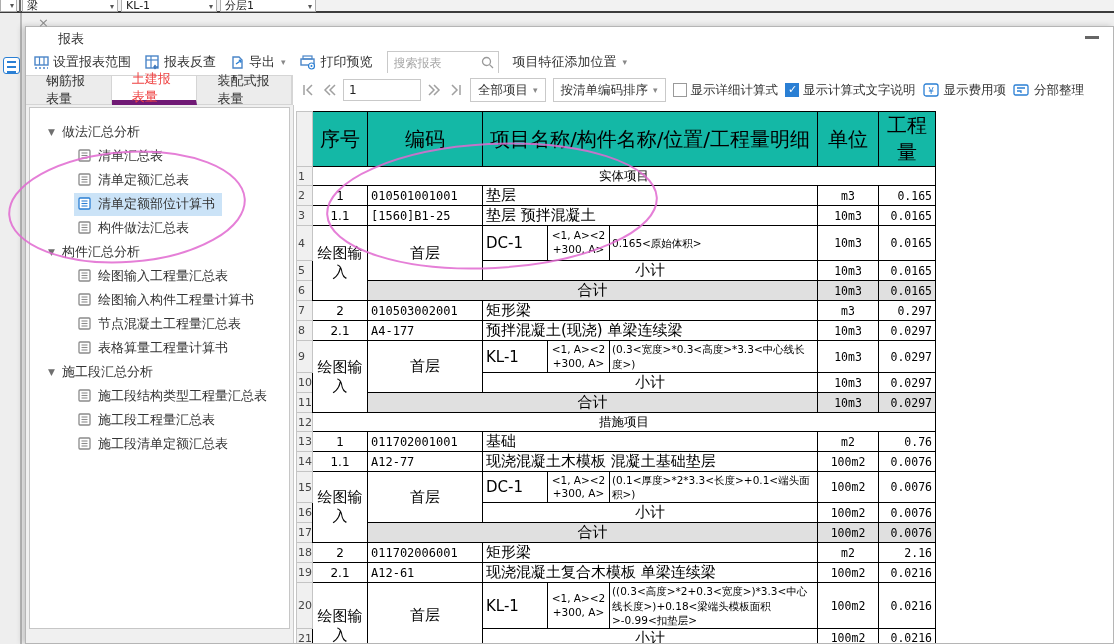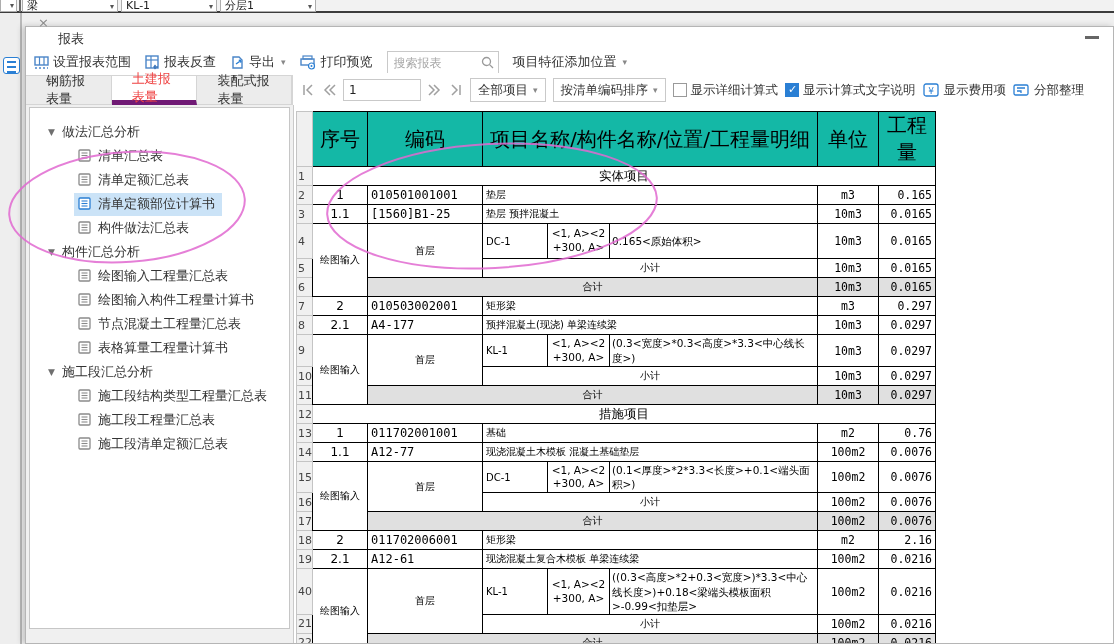--- a/index.html
+++ b/index.html
@@ -71,21 +71,21 @@
   table.report { border-collapse:collapse; table-layout:fixed; margin-top:6px; }
   table.report td, table.report th { border:1px solid #000; overflow:hidden; font-weight:normal; }
   td.gut { background:#f0f0f0; border:1px solid #c4c4c4 !important; font-size:11px; color:#444; text-align:left; padding-left:1px; font-family:"DejaVu Sans",sans-serif; }
   th.hdr { font-size:20px; font-weight:bold; text-align:center; background:#14b8a6; }
   td.c { text-align:center; } td.l { text-align:left; padding-left:3px; } td.r { text-align:right; padding-right:3px; }
   td.b { font-weight:bold; }
   td.g { background:#e0e0e0; }
   td.sec { text-align:center; font-size:12.5px; }
   td.seq { font-size:12px; }
   td.code { font-size:12px; font-family:"DejaVu Sans Mono","DejaVu Sans",sans-serif; }
-  td.name { font-size:10px; }
+  td.name { font-size:15px; }
   td.unit { font-size:11.5px; font-family:"DejaVu Sans Mono","DejaVu Sans",sans-serif; }
   td.qty { font-size:11.5px; font-family:"DejaVu Sans Mono","DejaVu Sans",sans-serif; }
   td.pos { font-size:10.5px; line-height:1.3; white-space:pre-line; text-align:center; padding:0 1px; }
   td.calc { font-size:10.5px; line-height:1.35; text-align:left; padding:1px 2px; }
 
   .annot-svg { position:absolute; left:0; top:0; width:1114px; height:644px; pointer-events:none; z-index:60; }
 </style>
 </head>
 <body>
 
@@ -528,21 +528,21 @@
               </tr>
               <tr style="height: 19px;">
                 <td class="gut">19</td>
                 <td class="c seq">2.1</td>
                 <td class="l code">A12-61</td>
                 <td class="l name" colspan="3">现浇混凝土复合木模板 单梁连续梁</td>
                 <td class="c unit">100m2</td>
                 <td class="r qty">0.0216</td>
               </tr>
               <tr style="height: 44px;">
-                <td class="gut">40</td>
+                <td class="gut">20</td>
                 <td class="c name" rowspan="3">绘图输入</td>
                 <td class="c name" rowspan="2">首层</td>
                 <td class="l name">KL-1</td>
                 <td class="pos">&lt;1, A&gt;&lt;2
 +300, A&gt;</td>
                 <td class="calc">((0.3&lt;高度&gt;*2+0.3&lt;宽度&gt;)*3.3&lt;中心线长度&gt;)+0.18&lt;梁端头模板面积&gt;-0.99&lt;扣垫层&gt;</td>
                 <td class="c unit">100m2</td>
                 <td class="r qty">0.0216</td>
               </tr>
               <tr style="height: 19px;">

